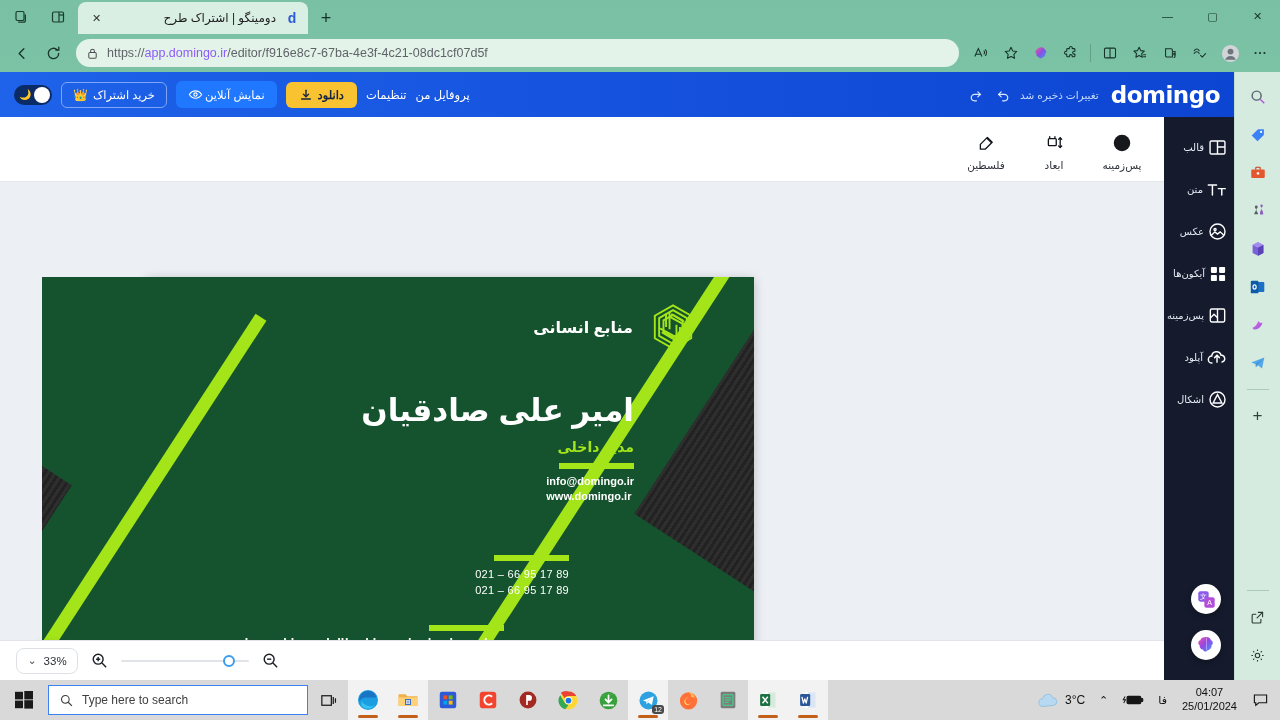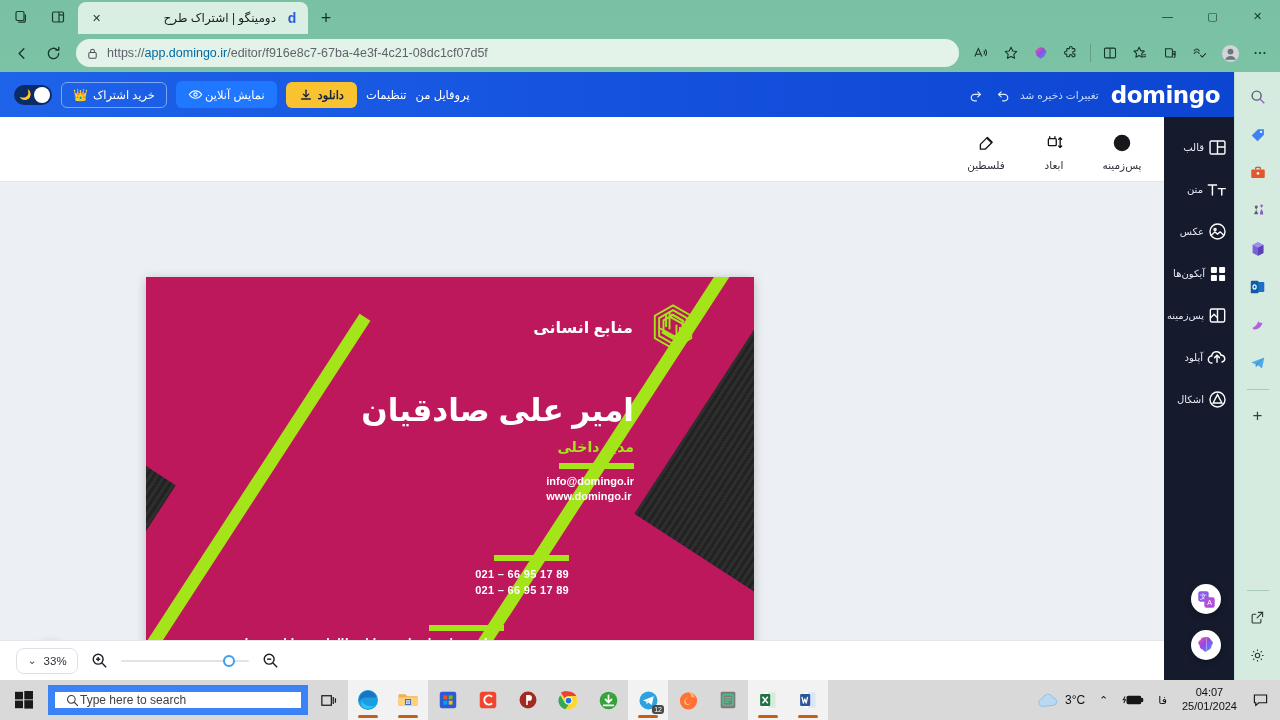--- a/index.html
+++ b/index.html
@@ -69,21 +69,21 @@
     width: 30px; height: 30px; border-radius: 50%;
     display: flex; align-items: center; justify-content: center;
     color: #18352c; cursor: pointer;
   }
   .omnibox {
     flex: 1; height: 28px; margin: 0 6px; background: #e4f3ea;
     border-radius: 14px; display: flex; align-items: center; gap: 8px;
     padding: 0 10px; direction: ltr;
   }
   .omnibox-url { font-size: 12.5px; color: #202124; white-space: nowrap; overflow: hidden; }
-  .omnibox-url .host { color: #0369a1; }
+  .omnibox-url .host { color: #8b5cf6; }
   .omnibox-url .path { color: #5f6368; }
   .tb-icon {
     width: 28px; height: 28px; border-radius: 50%;
     display: flex; align-items: center; justify-content: center;
     color: #17342b; cursor: pointer; flex: 0 0 28px;
   }
   .tb-sep { width: 1px; height: 18px; background: rgba(0,0,0,.18); margin: 0 3px; }
 
   
   .edge-sidebar {
@@ -161,22 +161,22 @@
     position: absolute; top: 110px; left: 0; width: 1164px; height: 534px;
     background: #eceff3;
   }
   .card-shadow {
     position: absolute; left: 146px; top: 95px; width: 608px; height: 405px;
     box-shadow: 0 2px 10px rgba(0,0,0,.22);
   }
 
   
   .card {
-    position: relative; width: 608px; height: 405px; overflow: hidden;
-    background: #be185d;
+    position: relative; width: 712px; height: 405px; overflow: hidden;
+    background: #14532d;
   }
   .card .stripes-tr {
     position: absolute; top: -40px; right: -60px; width: 330px; height: 330px;
     background: repeating-linear-gradient(#2e2e2e 0 3px, #222 3px 6px);
     transform: rotate(-57deg); transform-origin: top right;
   }
   .card .stripes-bl {
     position: absolute; bottom: -80px; left: -150px; width: 330px; height: 400px;
     background: repeating-linear-gradient(#2e2e2e 0 3px, #222 3px 6px);
     transform: rotate(-57deg); transform-origin: bottom left;
@@ -207,21 +207,21 @@
   }
   .accent-bar { background: #a4e519; height: 6px; }
   .bar-1 { position: absolute; top: 186px; right: 120px; width: 75px; }
   .card-email {
     position: absolute; top: 197px; right: 120px; direction: ltr; text-align: left;
     font-size: 11px; font-weight: bold; color: #fff; line-height: 1.4;
   }
   .bar-2 { position: absolute; top: 278px; right: 185px; width: 75px; }
   .card-phones {
     position: absolute; top: 290px; right: 185px; direction: ltr; text-align: left;
-    font-size: 11px; font-weight: bold; color: #fff; line-height: 1.45; letter-spacing: .3px;
+    font-size: 11px; font-weight: normal; color: #fff; line-height: 1.45; letter-spacing: .3px;
   }
   .bar-3 { position: absolute; top: 348px; right: 250px; width: 75px; }
   .card-address {
     position: absolute; top: 358px; right: 250px; width: 290px;
     font-size: 10px; font-weight: bold; color: #fff; line-height: 1.6; text-align: right;
   }
 
   
   .fab-magic {
     position: absolute; left: 28px; bottom: 30px; width: 45px; height: 45px;
@@ -272,22 +272,22 @@
   
   .taskbar {
     position: absolute; bottom: 0; left: 0; width: 1280px; height: 40px;
     background: #d9d9d9; display: flex; align-items: center; direction: ltr;
   }
   .start-btn {
     width: 48px; height: 40px; display: flex; align-items: center; justify-content: center;
     cursor: pointer;
   }
   .search-box {
-    width: 260px; height: 30px; background: #fff; border: 7px solid #3b82f6;
-    display: flex; align-items: center; padding: 0 10px; cursor: text;
+    width: 260px; height: 30px; background: #fff; border: 1px solid #3b82f6;
+    display: flex; align-items: center; gap: 8px; padding: 0 10px; cursor: text;
   }
   .search-ph { font-size: 12px; color: #404040; }
   .tb-task-icon {
     width: 40px; height: 40px; display: flex; align-items: center; justify-content: center;
     position: relative; cursor: pointer;
   }
   .tb-task-icon.active { background: rgba(255,255,255,.65); }
   .tb-task-icon .underline {
     position: absolute; bottom: 2px; left: 10px; width: 20px; height: 3px;
     background: #c2601a; border-radius: 2px;

